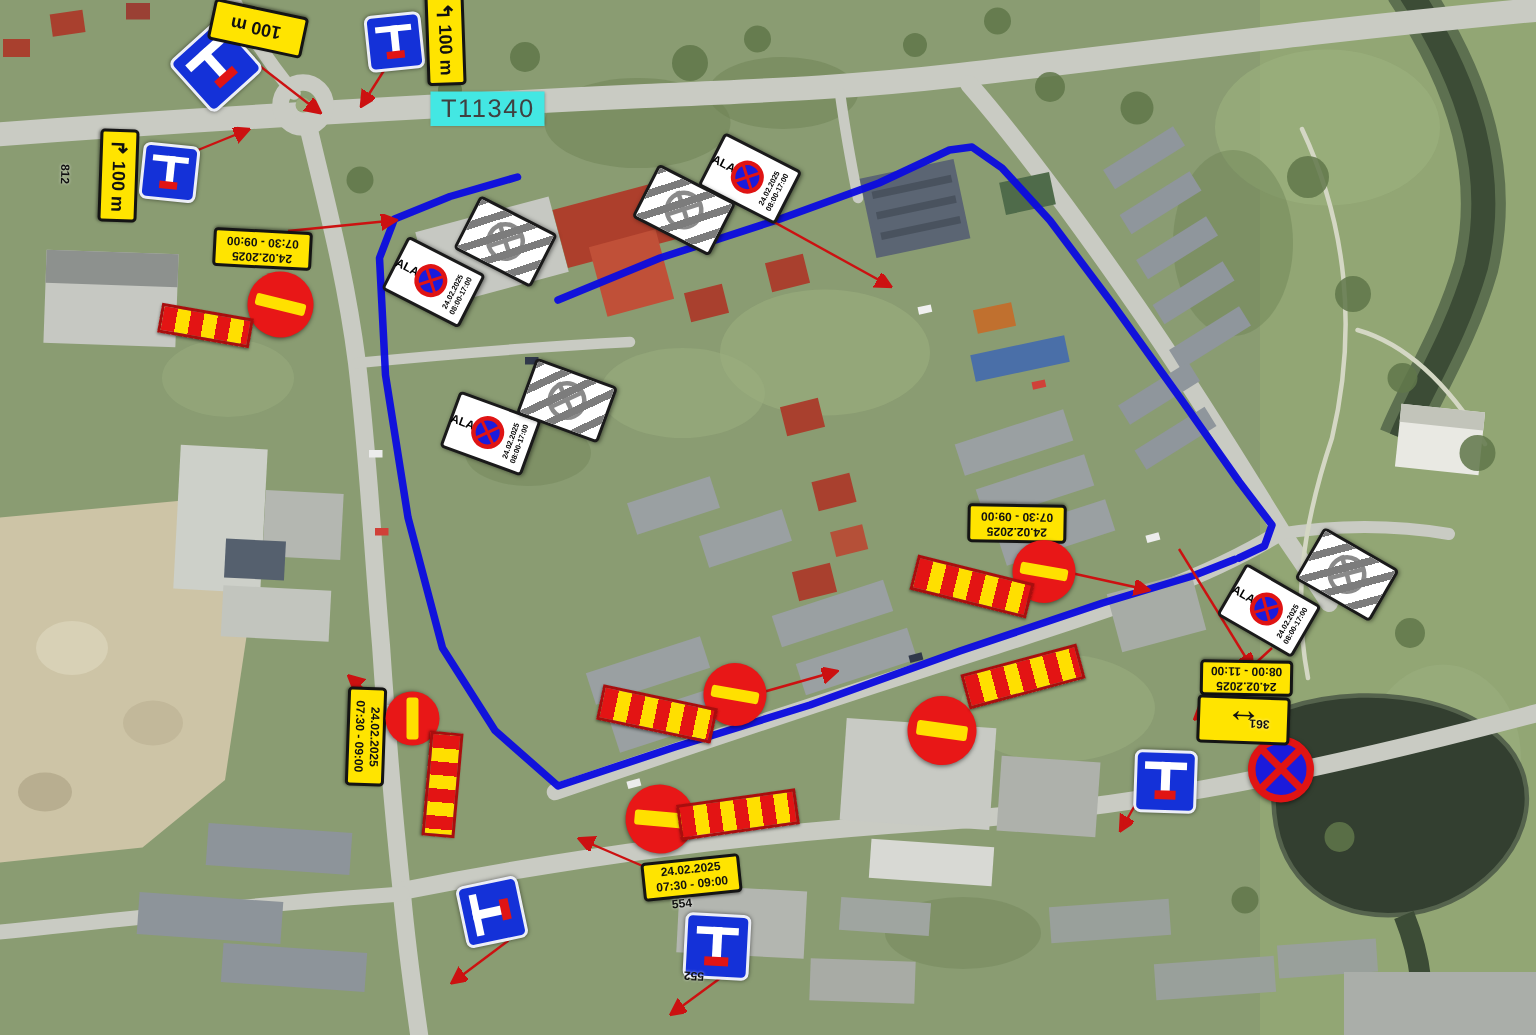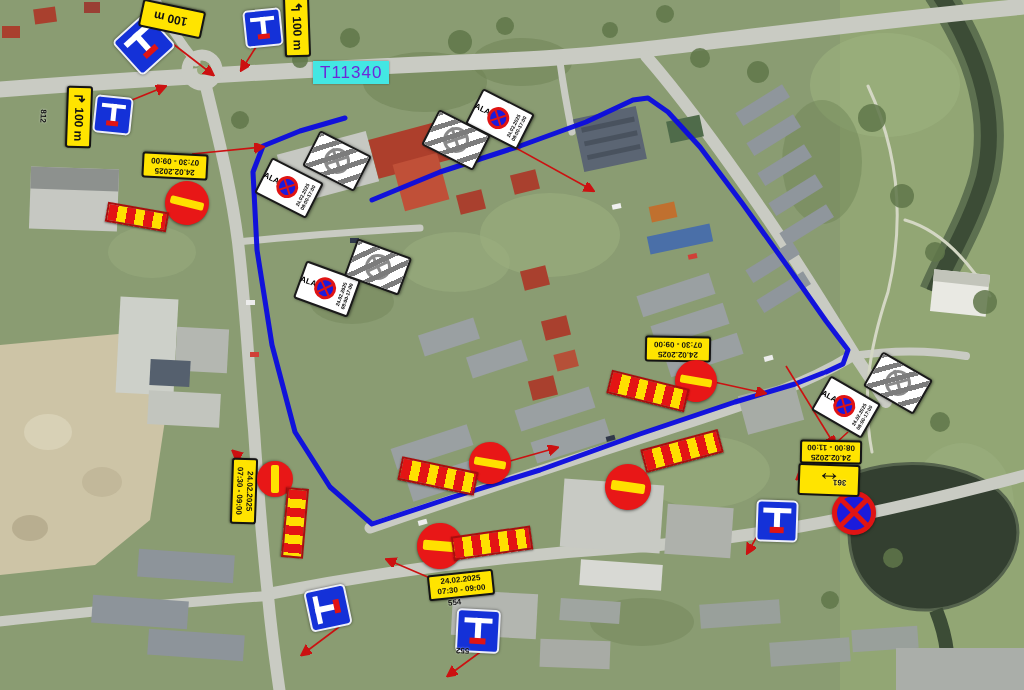--- a/index.html
+++ b/index.html
@@ -51,22 +51,22 @@
   .zs .circ::before{transform:rotate(45deg);} .zs .circ::after{transform:rotate(-45deg);}
   .zs .zdate{font-weight:bold;font-size:5px;line-height:1.2;text-align:center;white-space:nowrap;}
   .ze{overflow:hidden;}
   .ze .gcirc{position:absolute;left:50%;top:50%;width:26px;height:26px;margin:-13px 0 0 -13px;
       border-radius:50%;border:3px solid #8a8a8a;box-sizing:border-box;}
   .ze .gcirc::before,.ze .gcirc::after{content:"";position:absolute;left:-12%;top:42%;width:124%;height:15%;
       background:#8a8a8a;}
   .ze .gcirc::before{transform:rotate(45deg);} .ze .gcirc::after{transform:rotate(-45deg);}
   .ze .hatch{position:absolute;inset:0;background:repeating-linear-gradient(45deg,transparent 0 8px,#7c7c7c 8px 13px);}
 
-  .roadref{position:absolute;background:#43e7e3;color:#6d28d9;font-size:17px;line-height:23px;
-      padding:0 7px;letter-spacing:1px;box-shadow:0 0 2px rgba(0,0,0,.4);margin-left:26px;}
+  .roadref{position:absolute;background:#43e7e3;color:#404040;font-size:17px;line-height:23px;
+      padding:0 7px;letter-spacing:1px;box-shadow:0 0 2px rgba(0,0,0,.4);}
   .code{position:absolute;font-weight:bold;font-size:8px;line-height:1;color:#101010;
       text-shadow:0 0 2px rgba(255,255,255,.8);}
 </style>
 </head>
 <body>
 
 <div id="canvas">
 
 <svg id="base" width="1024" height="690" viewBox="0 0 1024 690">
 

